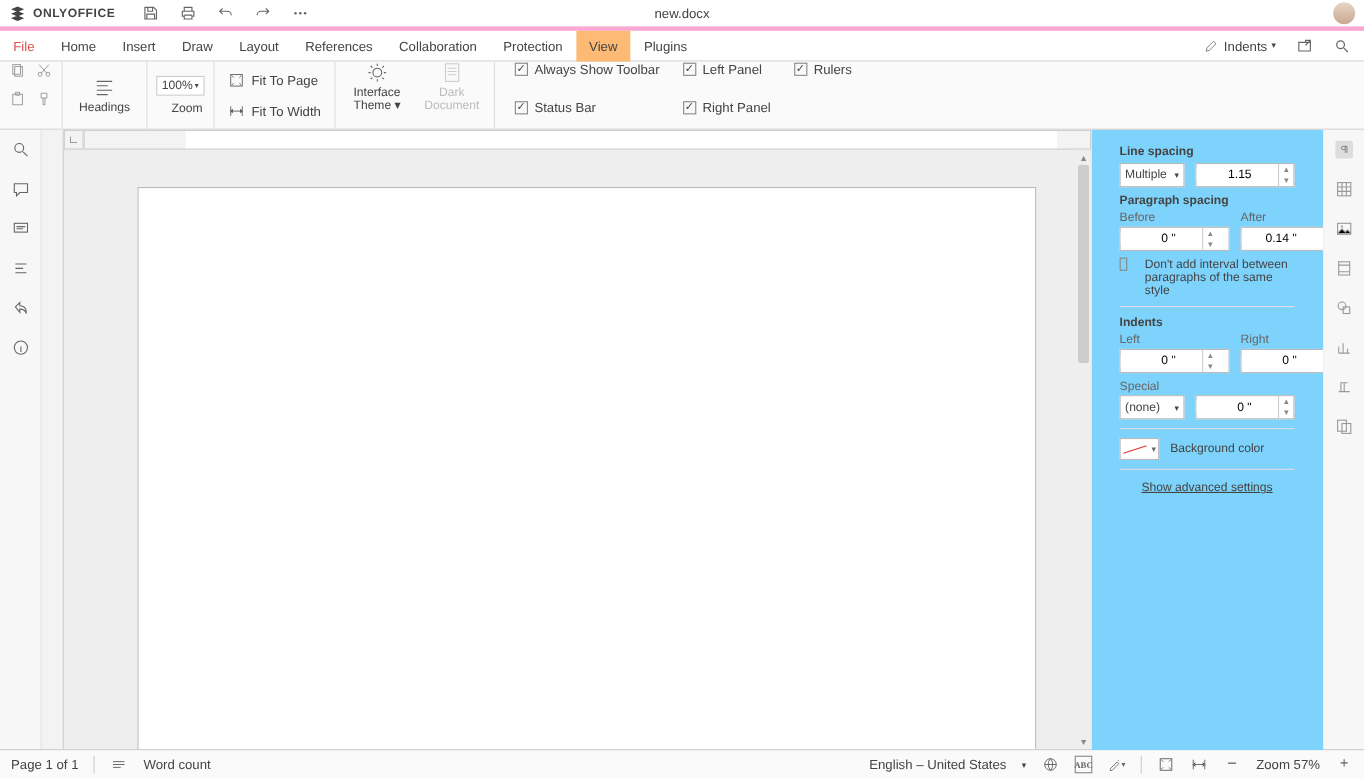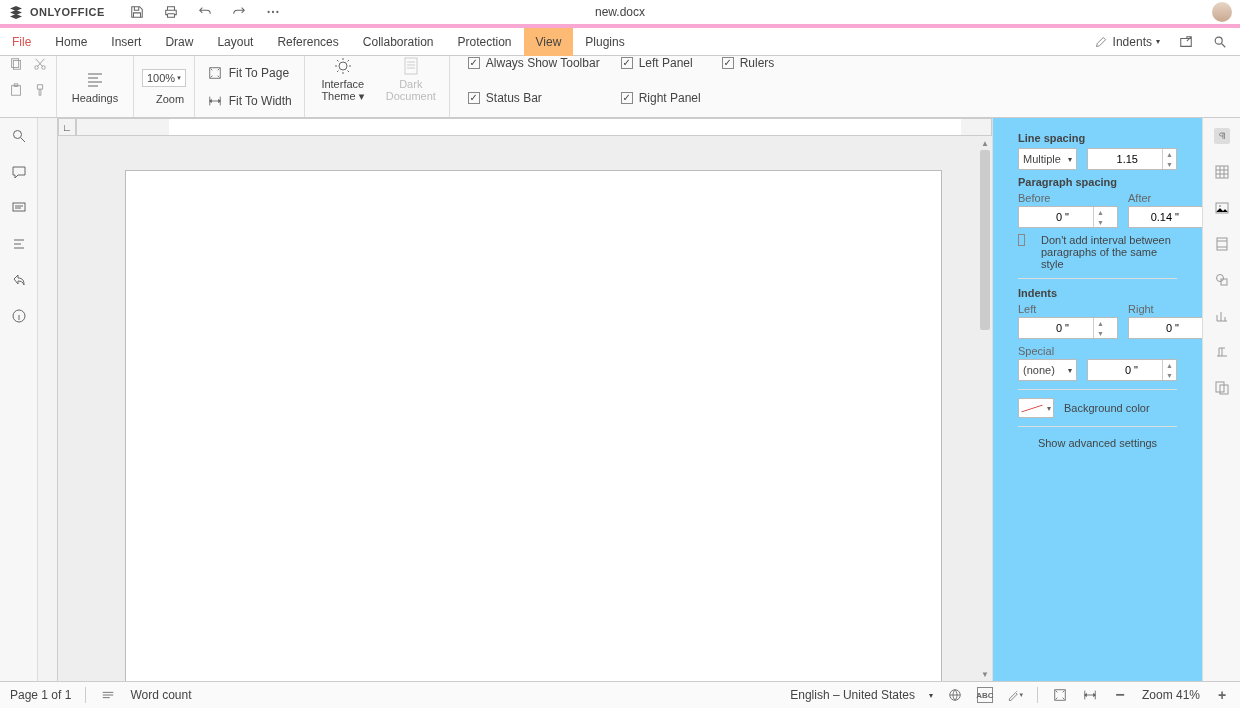--- a/index.html
+++ b/index.html
@@ -1,21 +1,21 @@
 <!DOCTYPE html>
 <html><head>
 <meta charset="utf-8">
 <style>
 * { box-sizing: border-box; margin: 0; padding: 0; }
 body { font-family: Arial, Helvetica, sans-serif; font-size: 11px; color: #444; background: #fff; width: 1240px; height: 708px; overflow: hidden; position: relative; }
 .titlebar { height: 28px; display: flex; align-items: center; padding: 0 8px; border-bottom: 4px solid #f9a8d4; }
 .logo { display: flex; align-items: center; gap: 6px; font-weight: bold; font-size: 11px; letter-spacing: 0.5px; }
 .logo-icon { width: 16px; height: 16px; display: inline-flex; align-items: center; }
 .title-actions { display: flex; gap: 18px; margin-left: 24px; }
-.title-actions .icon, .icon { width: 16px; height: 16px; display: inline-flex; align-items: center; justify-content: center; color: #666; cursor: pointer; }
+.title-actions .icon, .icon { width: 16px; height: 16px; display: inline-flex; align-items: center; justify-content: center; color: #666; cursor: pointer; font-family: Liberation Serif, serif; }
 .doc-title { position: absolute; left: 50%; transform: translateX(-50%); font-size: 12px; color: #444; }
 .avatar { width: 20px; height: 20px; border-radius: 50%; background: linear-gradient(#e8d5c5,#c8a890); margin-left: auto; }
 .menubar { height: 28px; display: flex; align-items: center; border-bottom: 1px solid #ccc; }
 .menu-item { padding: 0 12px; line-height: 28px; font-size: 12px; color: #444; cursor: pointer; }
 .menu-item.file { color: #d9534f; }
 .menu-item.active { background: #fdba74; }
 .menubar-right { margin-left: auto; display: flex; align-items: center; gap: 18px; padding-right: 12px; }
 .editing { display: flex; align-items: center; gap: 4px; font-size: 12px; }
 .ribbon { height: 62px; border-bottom: 1px solid #ccc; display: flex; align-items: center; background: #fafafa; }
 .ribbon-group { padding: 0 8px; height: 100%; display: flex; align-items: flex-start; gap: 8px; border-right: 1px solid #ddd; }
@@ -53,21 +53,21 @@
 .select { padding: 0 4px; justify-content: space-between; width: 80px; }
 .spinner { width: 100px; gap: 20px; }
 .spinner input { border: none; width: 54px; text-align: right; font-size: 11px; padding: 0 4px; outline: none; }
 .spinbtns { width: 14px; display: flex; flex-direction: column; border-left: 1px solid #ccc; height: 100%; }
 .spinbtns span { flex: 1; display: flex; align-items: center; justify-content: center; font-size: 7px; color: #888; cursor: pointer; }
 .chk-row { display: flex; gap: 16px; font-size: 11px; align-items: flex-start; margin: 6px 0; }
 .hr { border-top: 1px solid #ddd; margin: 8px 0; }
 .bgcolor-swatch { width: 36px; height: 20px; border: 1px solid #bbb; background: #fff; position: relative; display: inline-flex; align-items: center; }
 .bgcolor-swatch::before { content: ""; position: absolute; left: 2px; right: 10px; top: 50%; border-top: 1.5px solid #d33; transform: rotate(-18deg); }
 .bgcolor-swatch::after { content: "▾"; position: absolute; right: 2px; font-size: 8px; color: #666; }
-.adv-link { text-align: center; font-size: 11px; color: #444; margin-top: 10px; cursor: pointer; }
+.adv-link { text-align: center; font-size: 11px; color: #444; text-decoration: underline; margin-top: 10px; cursor: pointer; }
 .right-rail { width: 38px; background: #f7f7f7; border-left: 1px solid #ddd; display: flex; flex-direction: column; align-items: center; padding-top: 10px; gap: 20px; }
 .right-rail .icon.active { background: #ddd; padding: 4px; border-radius: 2px; }
 
 .statusbar { position: absolute; bottom: 0; left: 0; right: 0; height: 27px; border-top: 1px solid #ccc; background: #fafafa; display: flex; align-items: center; padding: 0 10px; font-size: 12px; gap: 14px; }
 .statusbar .spacer { flex: 1; }
 .sdiv { width: 1px; height: 16px; background: #ccc; }
 
 svg { display: block; }
 </style>
 </head>
@@ -488,15 +488,15 @@
         <rect x="2" y="2" width="12" height="12" fill="none" stroke="#666"></rect>
         <path stroke="#666" d="M5 5l-2-2M11 5l2-2M5 11l-2 2M11 11l2 2"></path>
       </svg>
     </span>
   <span class="icon">
       <svg viewBox="0 0 16 16" width="14" height="14">
         <path stroke="#666" d="M2 8h12M4 6l-2 2 2 2M12 6l2 2-2 2M2 3v10M14 3v10"></path>
       </svg>
     </span>
   <span class="icon" style="font-size:16px; font-weight:bold;">−</span>
-  <span>Zoom 41%</span>
+  <span>Zoom 57%</span>
   <span class="icon" style="font-size:14px; font-weight:bold;">+</span>
 </div>
 
 </body></html>

